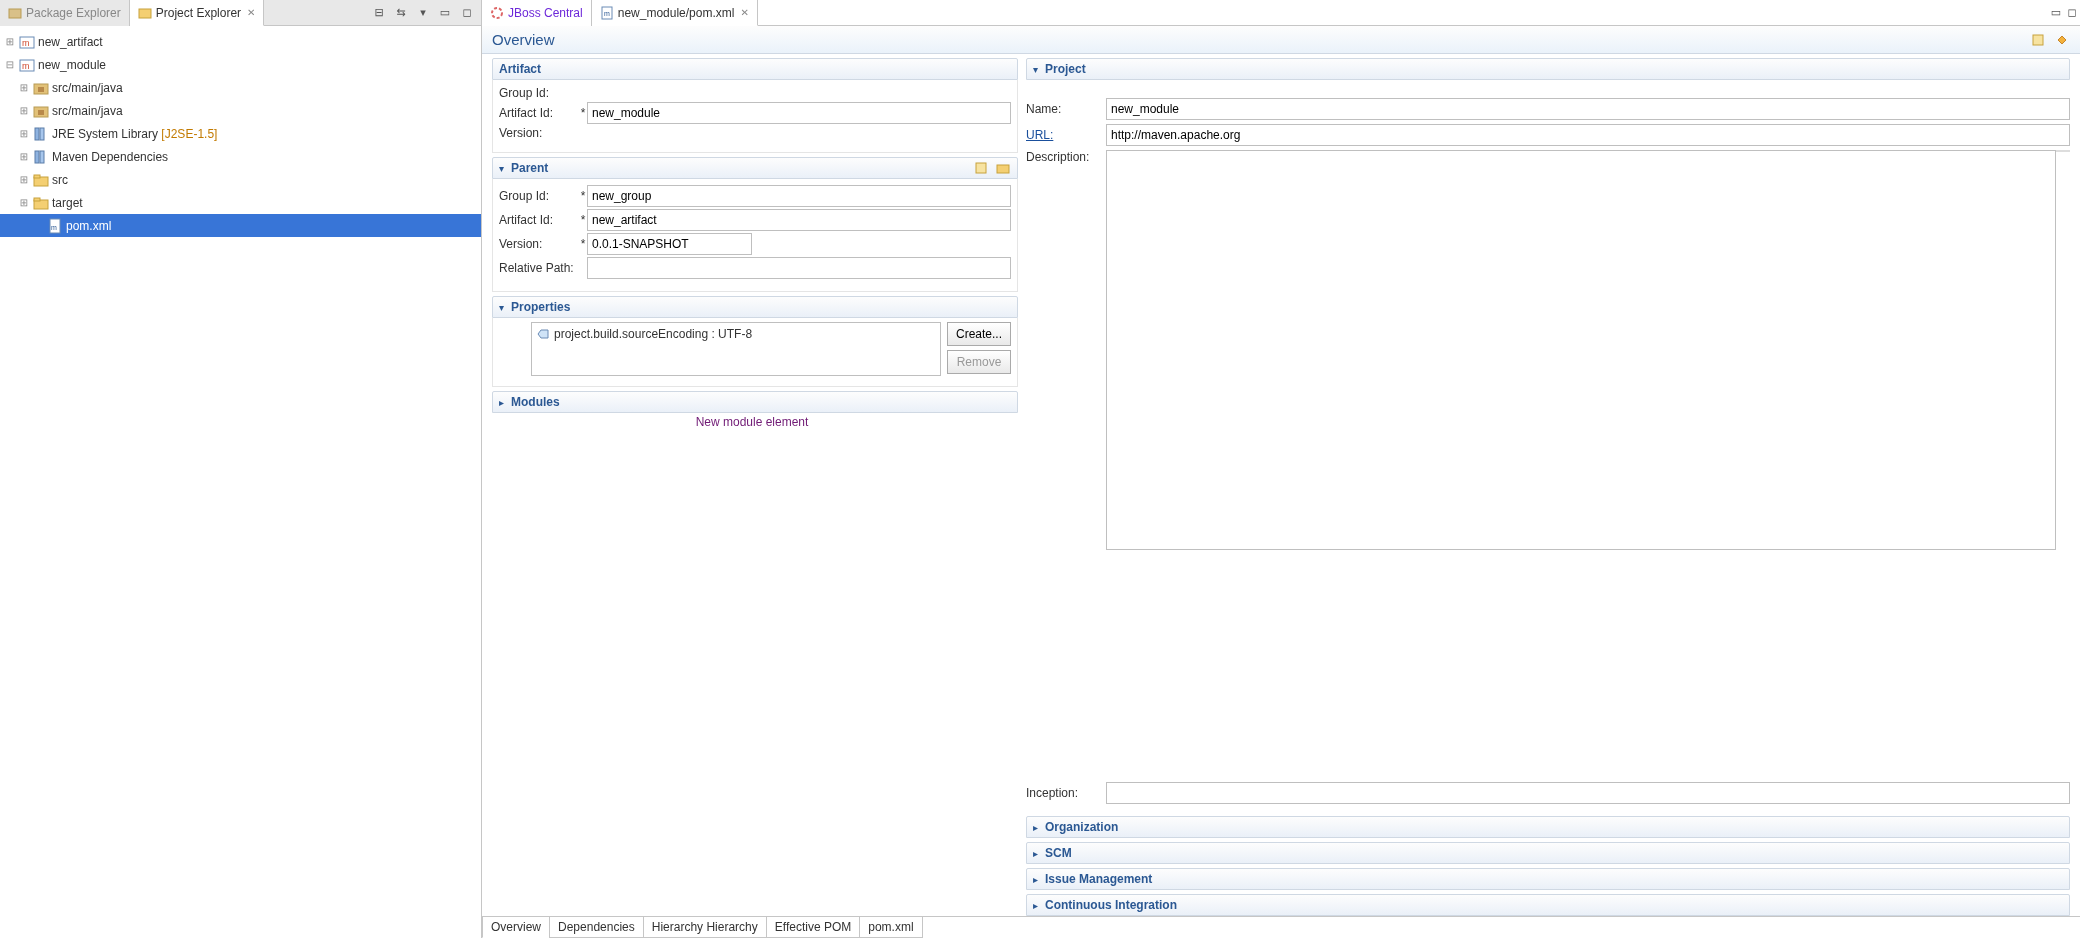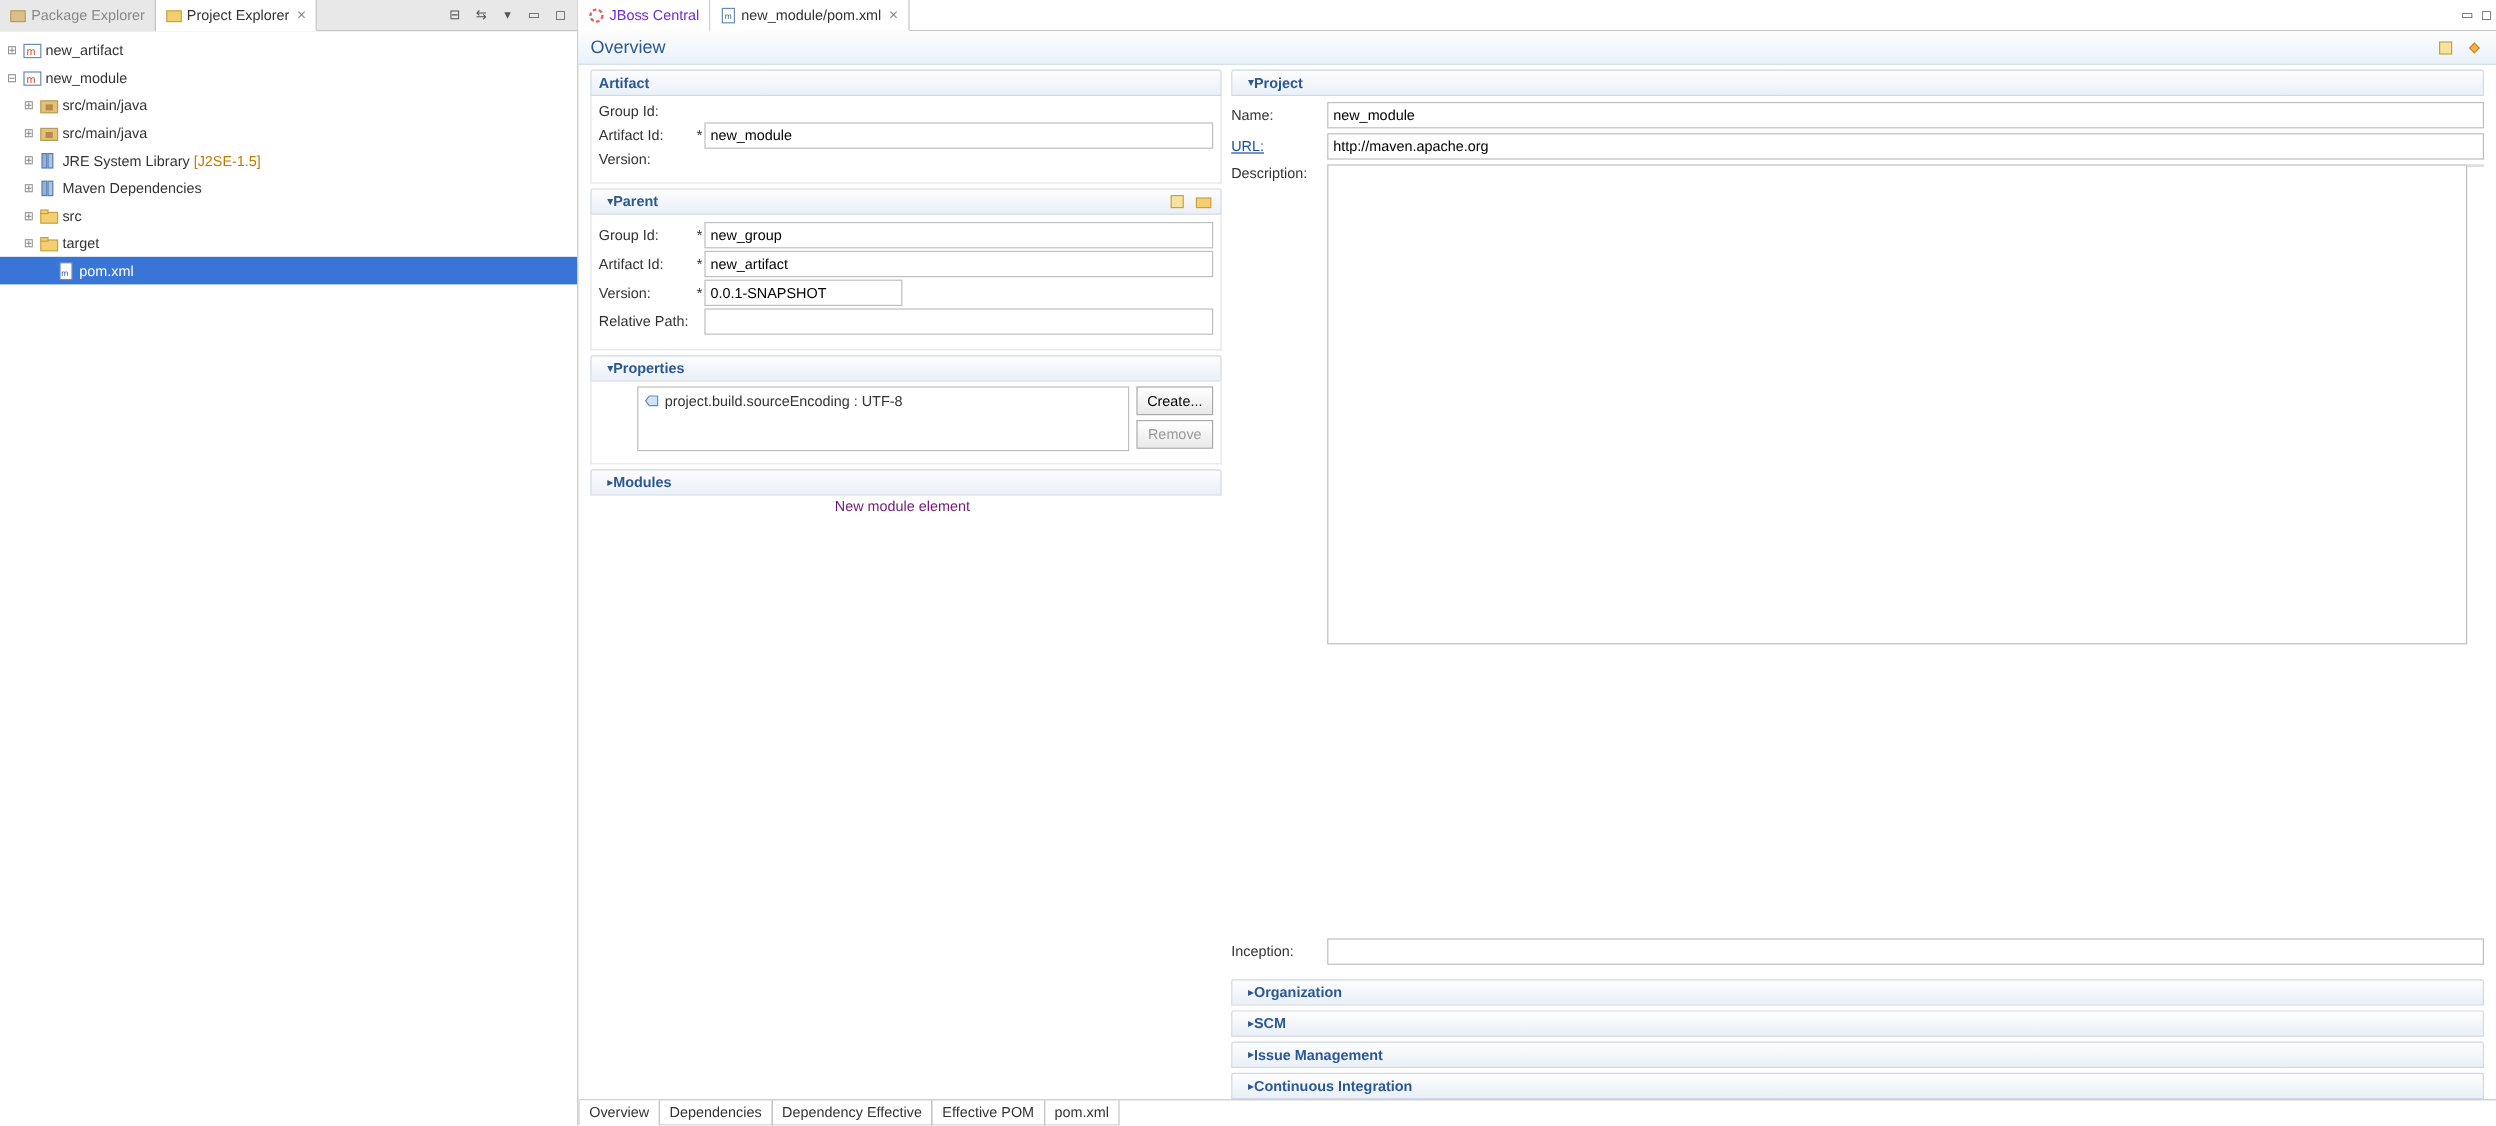--- a/index.html
+++ b/index.html
@@ -29,26 +29,26 @@
   .editor-tabs .tab { background:#fff; }
   .editor-tabs .tab.inactive { color:#6d28d9; }
   .editor-tabs .spacer { flex:1; }
   .overview-header { display:flex; align-items:center; height:28px; padding:0 10px; background:linear-gradient(#fdfdfd,#eaf2fa); border-bottom:1px solid #cfd8e3; }
   .overview-header .title { color:#2b5893; font-size:15px; font-weight:500; }
   .overview-header .hdr-actions { margin-left:auto; display:flex; gap:8px; }
   .editor-body { flex:1; display:flex; overflow:hidden; }
   .col-left { width:540px; padding:0 4px 0 10px; display:flex; flex-direction:column; }
   .col-right { flex:1; padding:0 10px 0 4px; display:flex; flex-direction:column; overflow:hidden; }
   .section { margin-top:4px; }
-  .section-header { display:flex; align-items:center; height:22px; padding:0 6px; background:linear-gradient(#fdfdfd,#eaf0f8); border:1px solid #cfd8e3; border-radius:2px 2px 0 0;text-align:right; }
+  .section-header { display:flex; align-items:center; height:22px; padding:0 6px; background:linear-gradient(#fdfdfd,#eaf0f8); border:1px solid #cfd8e3; border-radius:2px 2px 0 0; }
   .section-header .twist { width:12px; color:#2b5893; font-size:10px; }
   .section-header .title { color:#2b5893; font-weight:600; }
   .section-header .sec-actions { margin-left:auto; display:flex; gap:6px; }
   .section-body { border:1px solid #e5e5e5; border-top:0; padding:4px 6px 10px 6px; }
-  .proj-body .section-body { border:none; padding:3px 0 6px 0;}
+  .proj-body .section-body { border:none; padding:16px 0 6px 0;}
   .form-row { display:flex; align-items:center; margin:2px 0; }
   .form-row label { width:80px; color:#333; }
   .form-row .star { width:8px; color:#333; text-align:center; }
   .form-row input[type=text] { flex:1; height:22px; padding:2px 4px; border:1px solid #bfbfbf; background:#fff; font:inherit; }
   .form-row select { height:22px; border:1px solid #bfbfbf; background:#f4f4f4; font:inherit; }
   .form-row textarea { flex:1; border:1px solid #bfbfbf; font:inherit; padding:2px 4px; resize:none; }
   .form-row a.url-lbl { color:#1a4f9c; text-decoration:underline; width:80px; }
   .prop-box { display:flex; gap:6px;margin-left:32px; }
   .prop-list { flex:1; height:54px; border:1px solid #bfbfbf; padding:4px; overflow:auto; }
   .prop-list .prop-item { display:flex; align-items:center; gap:4px; }
@@ -384,18 +384,18 @@
                 <span class="title">Continuous Integration</span>
               </div>
             </div>
           </div>
       </div>
     </div>
 
     <div class="bottom-tabs" id="bottom-tabs">
         <div class="btab active">Overview</div>
         <div class="btab">Dependencies</div>
-        <div class="btab">Dependency Effective</div>
+        <div class="btab">Hierarchy Hierarchy</div>
         <div class="btab">Effective POM</div>
         <div class="btab">pom.xml</div>
       </div>
   </div>
 </div>
 
 </body></html>

